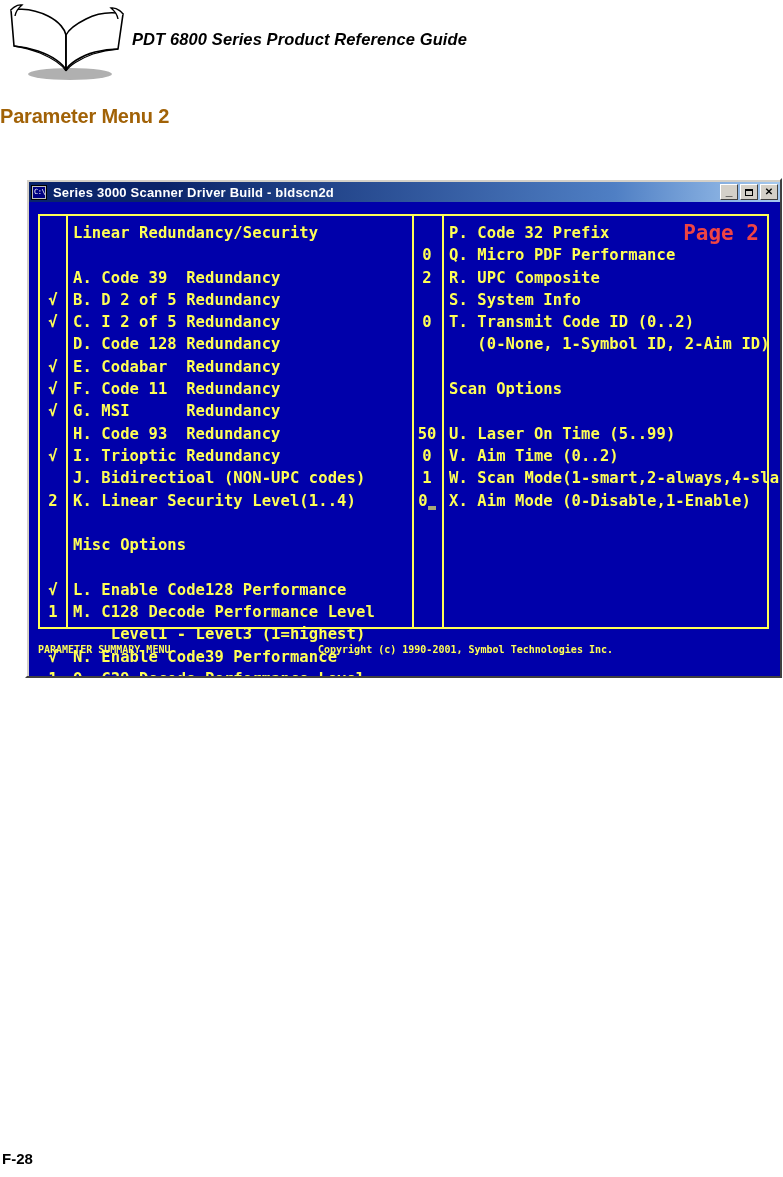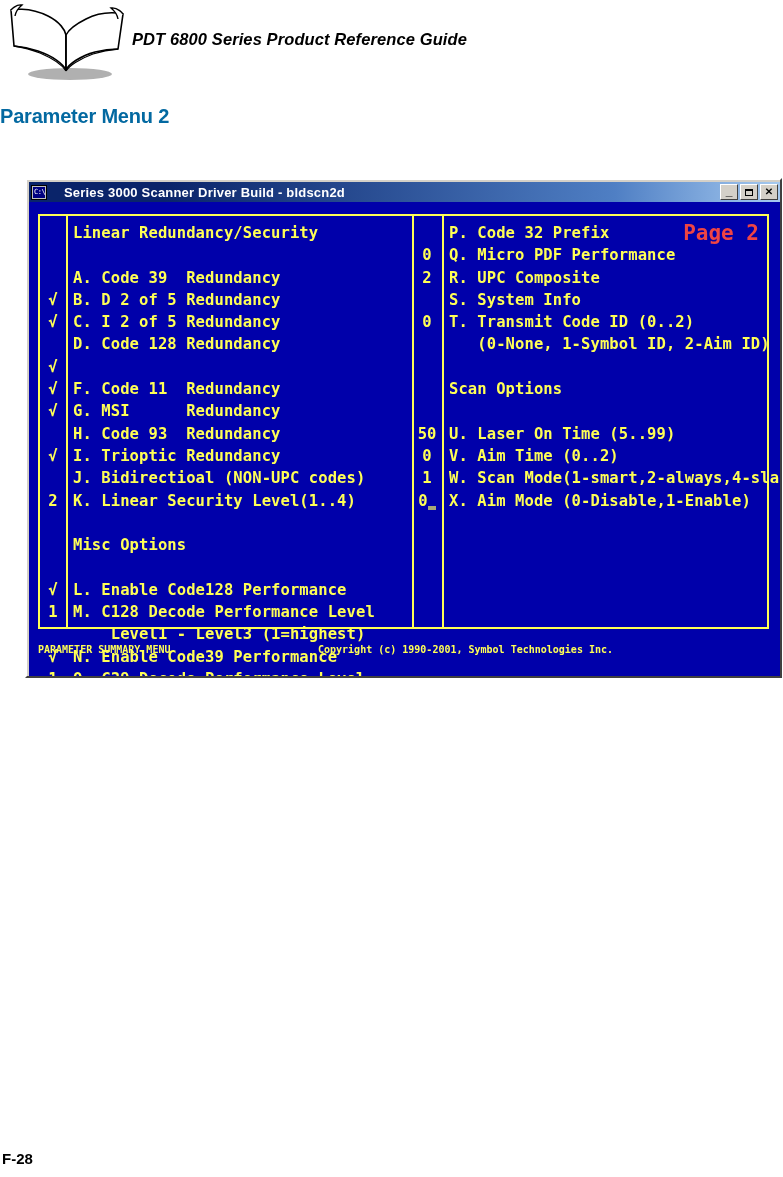--- a/index.html
+++ b/index.html
@@ -34,21 +34,21 @@
     font-weight: bold;
     color: #000000;
     letter-spacing: 0.1px;
     white-space: nowrap;
   }
   #page-title {
     position: absolute;
     left: 0px; top: 105px;
     font-size: 20px;
     font-weight: bold;
-    color: #0369a1;
+    color: #a16207;
     letter-spacing: -0.2px;
     white-space: nowrap;
   }
   #page-footer {
     position: absolute;
     left: 2px; top: 1150px;
     font-size: 15px;
     font-weight: bold;
     color: #000000;
     text-align: right;
@@ -92,21 +92,21 @@
   #title-icon .glyph {
     position: absolute;
     left: 2px; top: 3px;
     font-size: 7px;
     color: #ffffff;
     font-family: "DejaVu Sans Mono", monospace;
     line-height: 7px;
     letter-spacing: -0.5px;
   }
   #titlebar-text {
-    margin-left: 17px;
+    margin-left: 6px;
     color: #ffffff;
     font-size: 13px;
     font-weight: bold;
     font-family: "Liberation Sans", sans-serif;
     white-space: nowrap;
     letter-spacing: 0.2px;
   }
   #titlebar-buttons {
     position: absolute;
     right: 2px; top: 2px;
@@ -300,21 +300,21 @@
 
       <div class="col" id="col-left">
         <div class="vbar" style="left:26px;"></div>
         <div class="rows" id="rows-left">
             <div class="row"><div class="gutter"></div><div class="label">Linear Redundancy/Security</div></div>
             <div class="row"><div class="gutter"></div><div class="label"></div></div>
             <div class="row"><div class="gutter"></div><div class="label">A. Code 39  Redundancy</div></div>
             <div class="row"><div class="gutter">√</div><div class="label">B. D 2 of 5 Redundancy</div></div>
             <div class="row"><div class="gutter">√</div><div class="label">C. I 2 of 5 Redundancy</div></div>
             <div class="row"><div class="gutter"></div><div class="label">D. Code 128 Redundancy</div></div>
-            <div class="row"><div class="gutter">√</div></div>
+            <div class="row"><div class="gutter">√</div><div class="label">E. Codabar  Redundancy</div></div>
             <div class="row"><div class="gutter">√</div><div class="label">F. Code 11  Redundancy</div></div>
             <div class="row"><div class="gutter">√</div><div class="label">G. MSI      Redundancy</div></div>
             <div class="row"><div class="gutter"></div><div class="label">H. Code 93  Redundancy</div></div>
             <div class="row"><div class="gutter">√</div><div class="label">I. Trioptic Redundancy</div></div>
             <div class="row"><div class="gutter"></div><div class="label">J. Bidirectioal (NON-UPC codes)</div></div>
             <div class="row"><div class="gutter">2</div><div class="label">K. Linear Security Level(1..4)</div></div>
             <div class="row"><div class="gutter"></div><div class="label"></div></div>
             <div class="row"><div class="gutter"></div><div class="label">Misc Options</div></div>
             <div class="row"><div class="gutter"></div><div class="label"></div></div>
             <div class="row"><div class="gutter">√</div><div class="label">L. Enable Code128 Performance</div></div>

